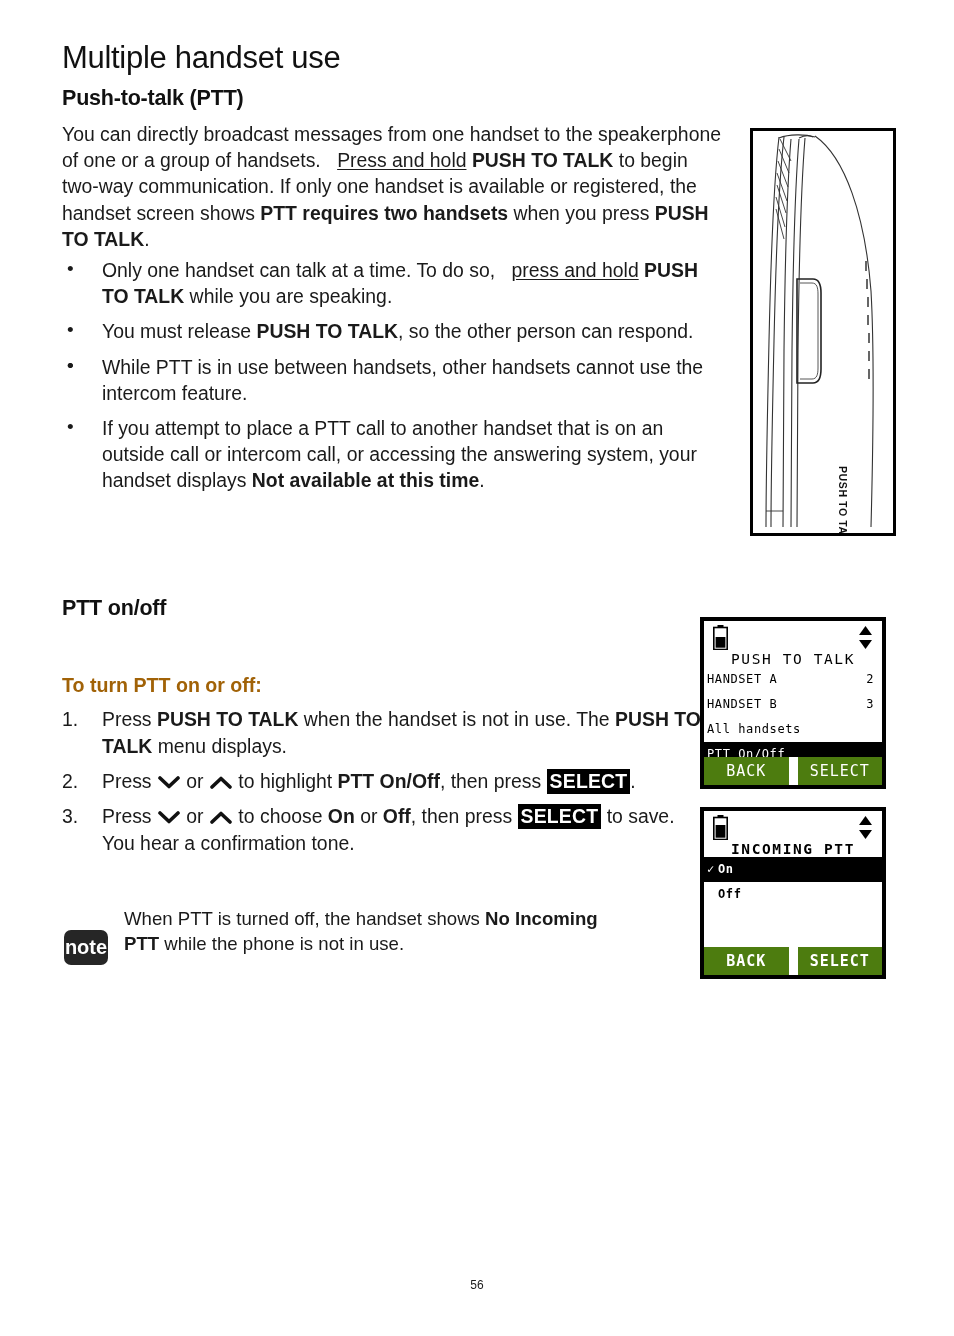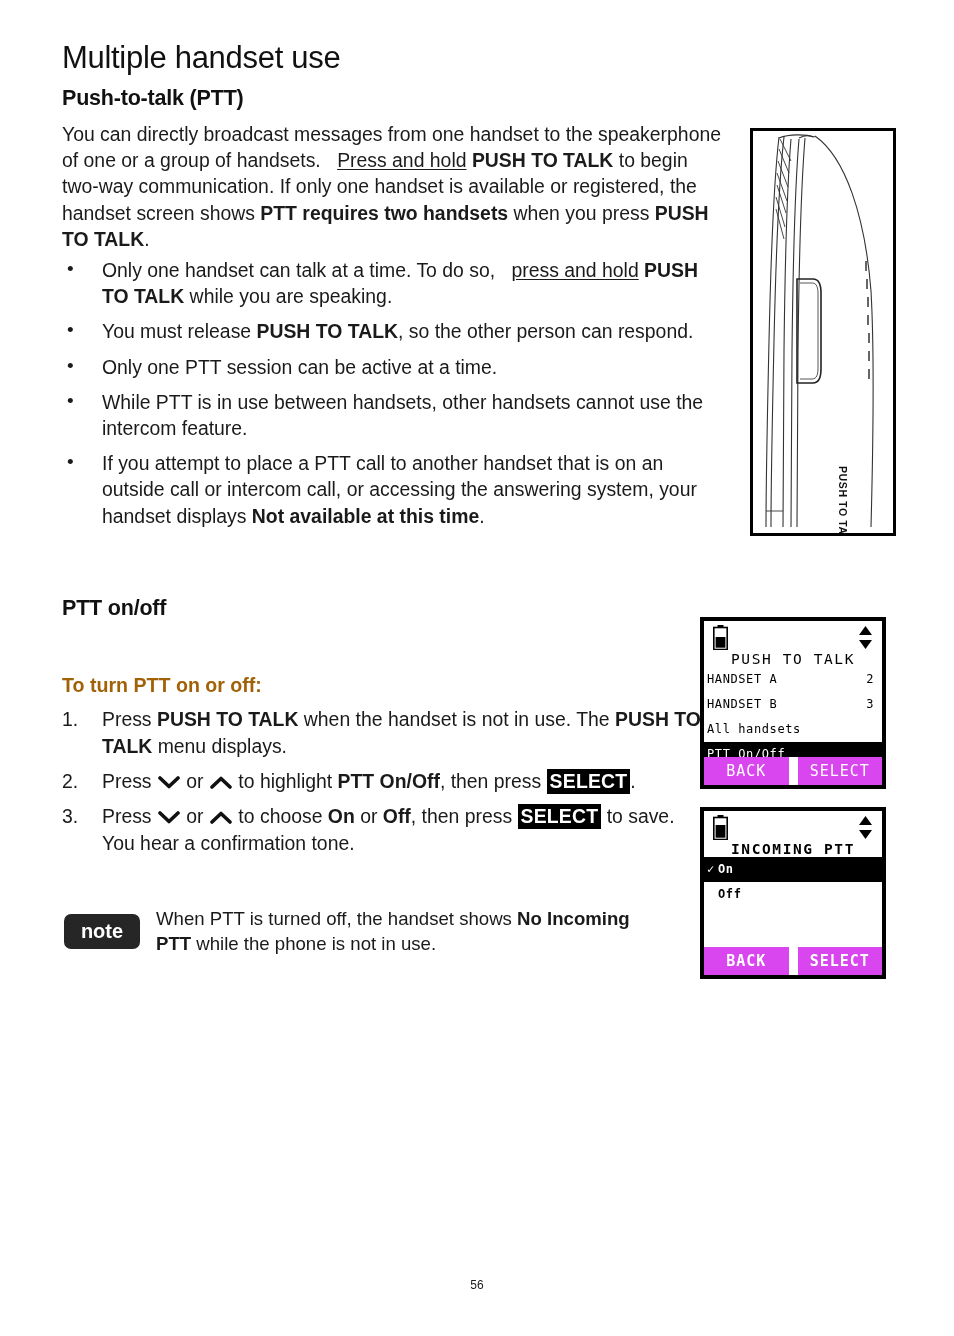--- a/index.html
+++ b/index.html
@@ -90,25 +90,25 @@
     margin: 0 1px;
   }
   .chev svg { display: block; }
 
   
   .note-wrap {
     position: absolute; left: 64px; top: 906px;
     display: flex; align-items: flex-start;
   }
   .note-badge {
-    width: 76px; height: 35px;
+    width: 44px; height: 35px;
     background: #262626; border-radius: 7px;
     color: #fff; font-weight: bold; font-size: 20px;
     display: flex; align-items: center; justify-content: center;
-    flex: none; margin-top: 8px;
+    flex: none; margin-top: 24px;
   }
   .note-text {
     margin-left: 16px;
     font-size: 18.6px; line-height: 25px;
     width: 475px;
   }
 
   
   .handset-box {
     position: absolute; left: 750px; top: 128px;
@@ -162,21 +162,21 @@
     padding: 0 3px;
     color: #000;
     white-space: nowrap;
   }
   .lcd-row.hl { background: #000; color: #fff; }
   .lcd-row .rt { position: absolute; right: 8px; top: 0; }
   .lcd-row .chk { display: inline-block; width: 11px; }
   .lcd-softkeys {
     position: absolute; left: 0; right: 0; bottom: 0;
     height: 28px; display: flex;
-    background: #d946ef;
+    background: #4d7c0f;
   }
   .softkey {
     flex: 1 1 0;
     color: #fff; font-size: 15px; letter-spacing: 1px;
     display: flex; align-items: center; justify-content: center;
   }
   .softkey-gap { width: 9px; background: #fff; flex: none; }
 
   
   .page-num {
@@ -200,21 +200,21 @@
 
     <div class="bullet-row">
       <span class="dot">•</span><span>Only one handset can talk at a time. To do so, </span><span class="uline">press and hold</span><span> </span><span class="bold">PUSH TO TALK</span><span> while you are speaking.</span>
     </div>
 
     <div class="bullet-row">
       <span class="dot">•</span><span>You must release </span><span class="bold">PUSH TO TALK</span><span>, so the other person can respond.</span>
     </div>
 
     <div class="bullet-row">
-      <span class="dot">•</span><span>Only one PTT session can be active at a time.</span>
+      <span class="dot">•</span>
     </div>
 
     <div class="bullet-row">
       <span class="dot">•</span><span>While PTT is in use between handsets, other handsets cannot use the intercom feature.</span>
     </div>
 
     <div class="bullet-row">
       <span class="dot">•</span><span>If you attempt to place a PTT call to another handset that is on an outside call or intercom call, or accessing the answering system, your handset displays </span><span class="bold">Not available at this time</span><span>.</span>
     </div>
 

